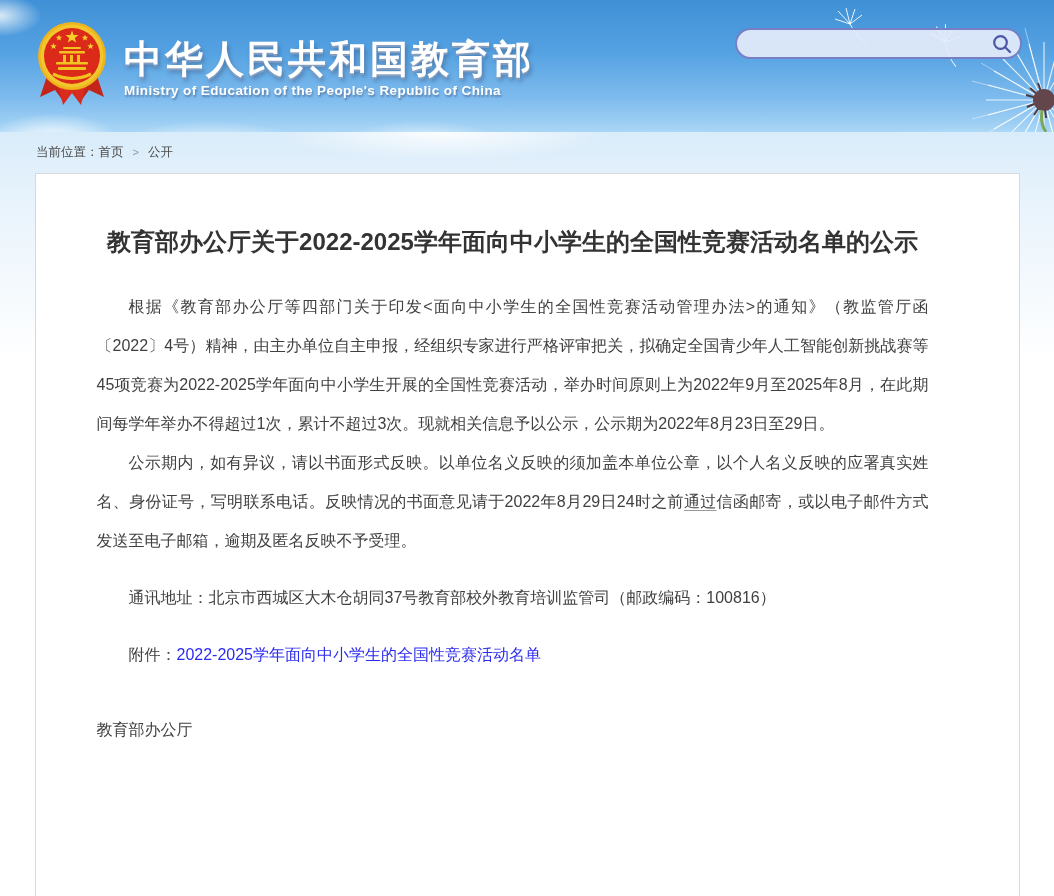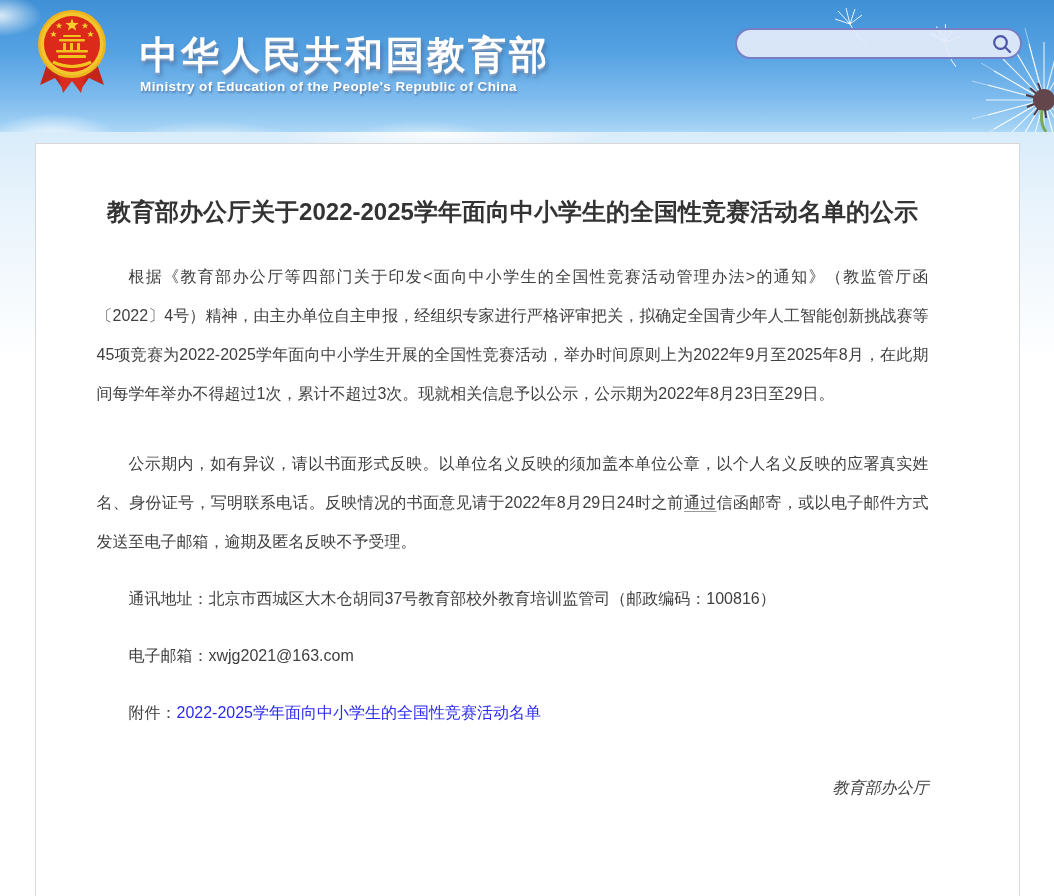--- a/index.html
+++ b/index.html
@@ -15,21 +15,21 @@
   .clouds {
     position:absolute; inset:0; pointer-events:none;
     background:
       radial-gradient(60px 30px at 0% 12%,  rgba(255,255,255,.80), rgba(255,255,255,0) 70%),
       radial-gradient(95px 38px at 5% 106%, rgba(255,255,255,.95), rgba(255,255,255,0) 70%),
       radial-gradient(150px 46px at 20% 116%, rgba(255,255,255,.92), rgba(255,255,255,0) 70%),
       radial-gradient(120px 38px at 40% 112%, rgba(255,255,255,.75), rgba(255,255,255,0) 72%),
       radial-gradient(170px 42px at 63% 120%, rgba(255,255,255,.60), rgba(255,255,255,0) 72%),
       radial-gradient(220px 60px at 92% 128%, rgba(255,255,255,.55), rgba(255,255,255,0) 72%);
   }
-  .brand { position:absolute; left:33px; top:8px; display:flex; align-items:flex-end; gap:29px; }
+  .brand { position:absolute; left:33px; top:20px; display:flex; align-items:center; gap:13px; }
   .titles { padding-top:10px; }
   .site-title {
     font-size:38px; font-weight:bold; color:#fff; letter-spacing:3px; line-height:42px;
     text-shadow:0 2px 0 rgba(140,160,190,.85), 2px 4px 4px rgba(60,85,130,.55);
     white-space:nowrap;
   }
   .site-subtitle {
     margin-top:3px; font-size:13.5px; font-weight:bold; color:#fff; letter-spacing:.4px;
     text-shadow:1px 2px 2px rgba(60,85,130,.6); white-space:nowrap;
   }
@@ -65,25 +65,25 @@
   
   .content-box {
     position:relative; z-index:1; width:985px; margin:11px auto 0; min-height:770px;
     background:#fff; border:1px solid #d8d8d8; padding:53px 90px 60px 61px;
   }
   .doc-title {
     font-size:24px; font-weight:bold; color:#333; text-align:center; line-height:30px;
   }
   .para { font-size:16px; line-height:39px; color:var(--body-text,#404040); text-indent:2em; text-align:justify; }
   .para-1 { margin-top:30px; }
-  .para-2 { margin-top:31px; }
+  .para-2 { }
   .para-line { margin-top:18px; }
   .u-underline { text-decoration:underline; text-underline-offset:3px; text-decoration-color:#9a9a9a; }
   .attachment-link { color:var(--link-blue,#2b2bf0); text-decoration:none; cursor:pointer; }
-  .sign { text-align:right; text-indent:0;font-style:italic; }
+  .sign { text-align:left; text-indent:0; }
   .sign-name { margin-top:36px; }
   .sign-date { margin-top:30px; }
 </style>
 </head>
 <body>
 
 <div class="page">
 
   <header class="header">
     <div class="clouds"></div>
@@ -188,30 +188,35 @@
         <svg width="22" height="22" viewBox="0 0 22 22" fill="none">
           <circle cx="9.5" cy="9.5" r="6.3" stroke="#4c55a8" stroke-width="2.2"></circle>
           <line x1="14.2" y1="14.2" x2="19" y2="19" stroke="#4c55a8" stroke-width="2.2" stroke-linecap="round"></line>
         </svg>
       </span>
     </div>
   </header>
 
   <div class="sky-fade"></div>
 
+  <nav class="breadcrumb">
+    <span>当前位置：</span>
+    <a href="#">首页</a>
+    <span class="crumb-sep">&gt;</span>
+    <a href="#">公开</a>
+  </nav>
 
   <main class="content-box">
     <h1 class="doc-title">教育部办公厅关于2022-2025学年面向中小学生的全国性竞赛活动名单的公示</h1>
 
     <p class="para para-1">根据《教育部办公厅等四部门关于印发&lt;面向中小学生的全国性竞赛活动管理办法&gt;的通知》（教监管厅函〔2022〕4号）精神，由主办单位自主申报，经组织专家进行严格评审把关，拟确定全国青少年人工智能创新挑战赛等45项竞赛为2022-2025学年面向中小学生开展的全国性竞赛活动，举办时间原则上为2022年9月至2025年8月，在此期间每学年举办不得超过1次，累计不超过3次。现就相关信息予以公示，公示期为2022年8月23日至29日。</p>
 
     <p class="para para-2"><span>公示期内，如有异议，请以书面形式反映。以单位名义反映的须加盖本单位公章，以个人名义反映的应署真实姓名、身份证号，写明联系电话。反映情况的书面意见请于2022年8月29日24时之前</span><span class="u-underline">通过</span><span>信函邮寄，或以电子邮件方式发送至电子邮箱，逾期及匿名反映不予受理。</span></p>
 
     <p class="para para-line">通讯地址：北京市西城区大木仓胡同37号教育部校外教育培训监管司（邮政编码：100816）</p>
 
-    <p class="para para-line">电子邮箱：xwjg2021@163.com</p>
 
     <p class="para para-line"><span>附件：</span><a href="#" class="attachment-link">2022-2025学年面向中小学生的全国性竞赛活动名单</a></p>
 
     <p class="para sign sign-name">教育部办公厅</p>
   </main>
 
 </div>
 
 </body></html>

